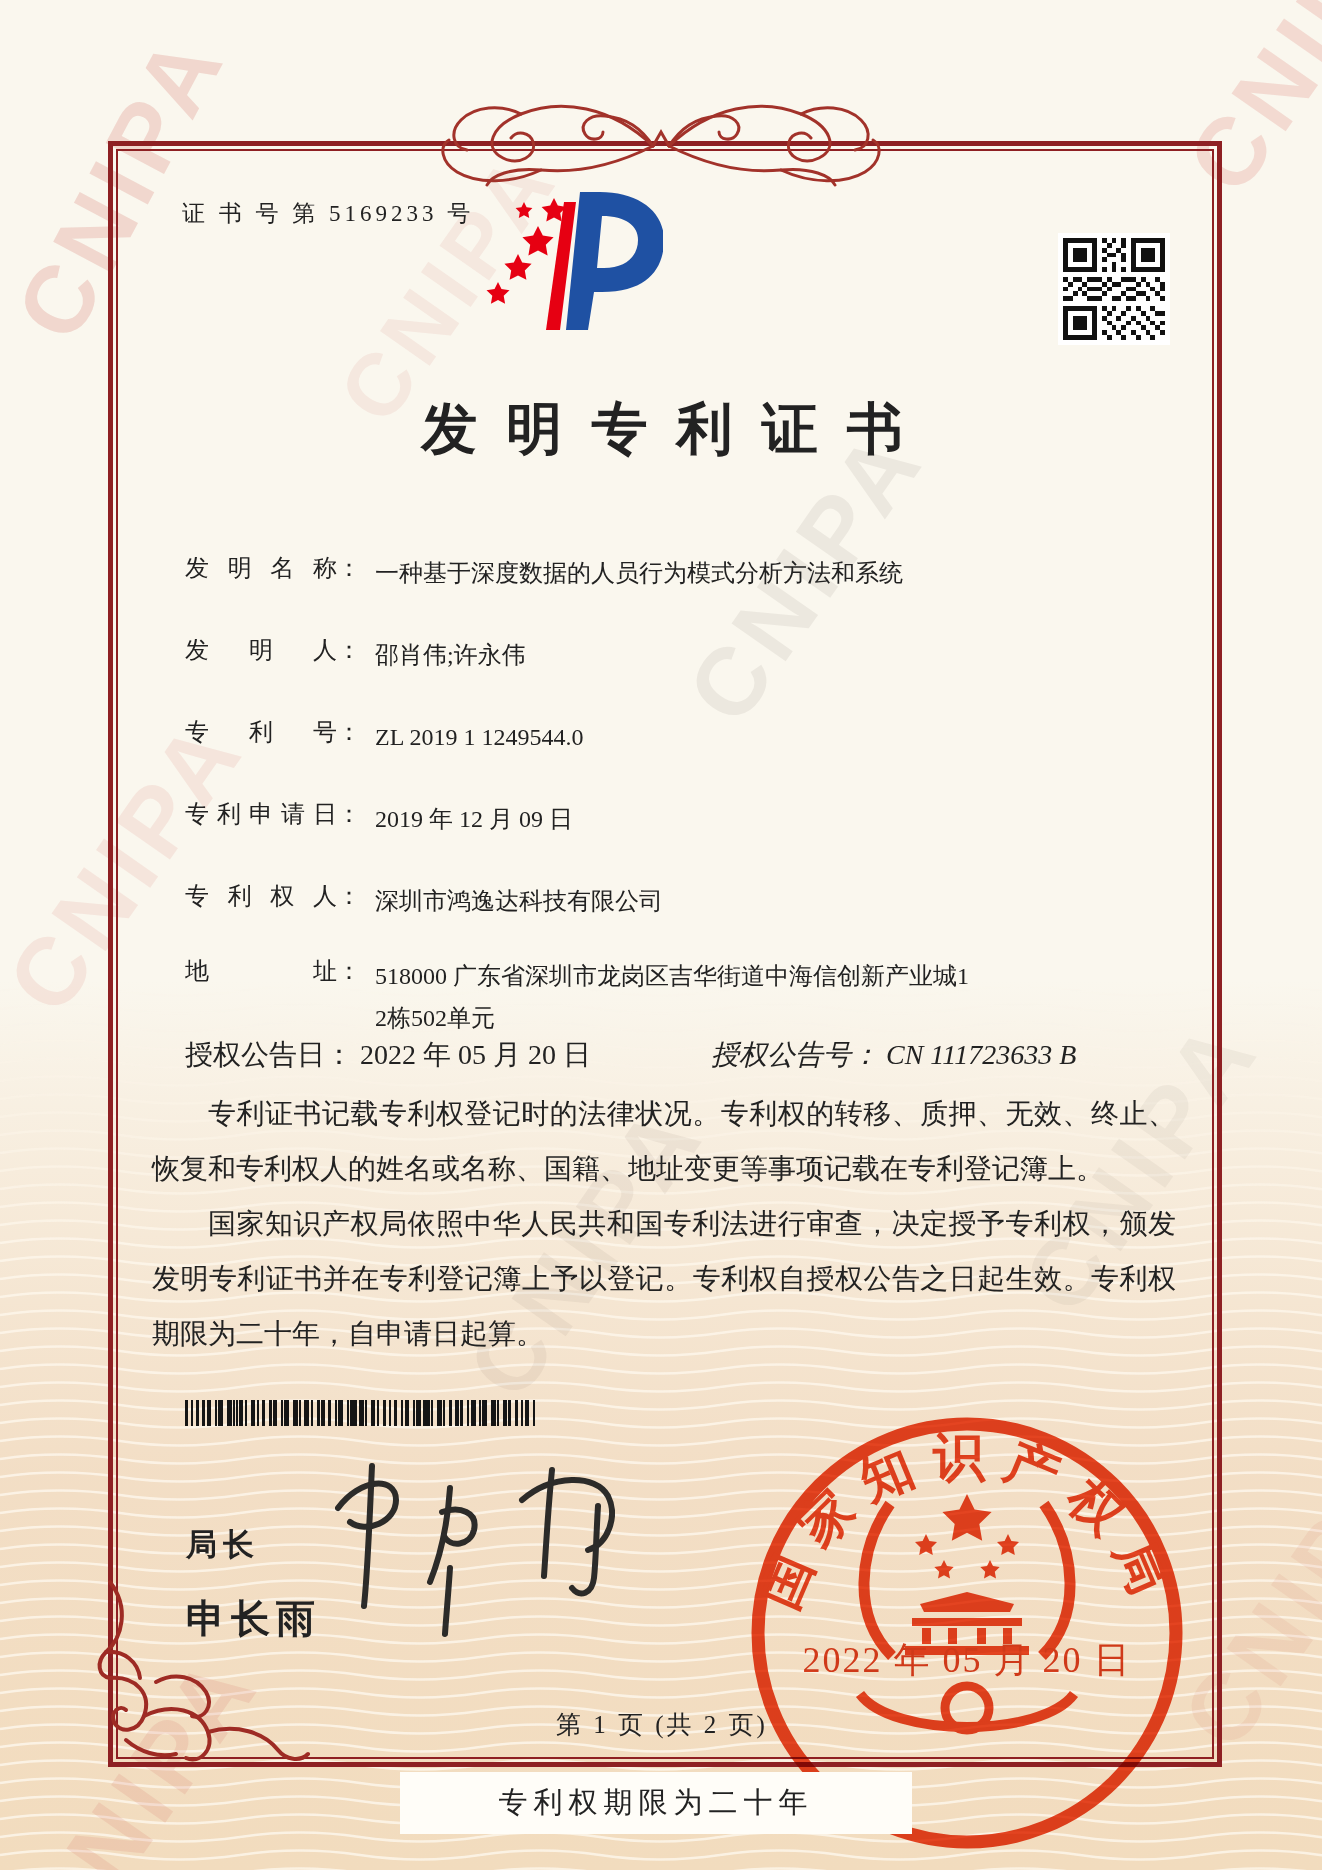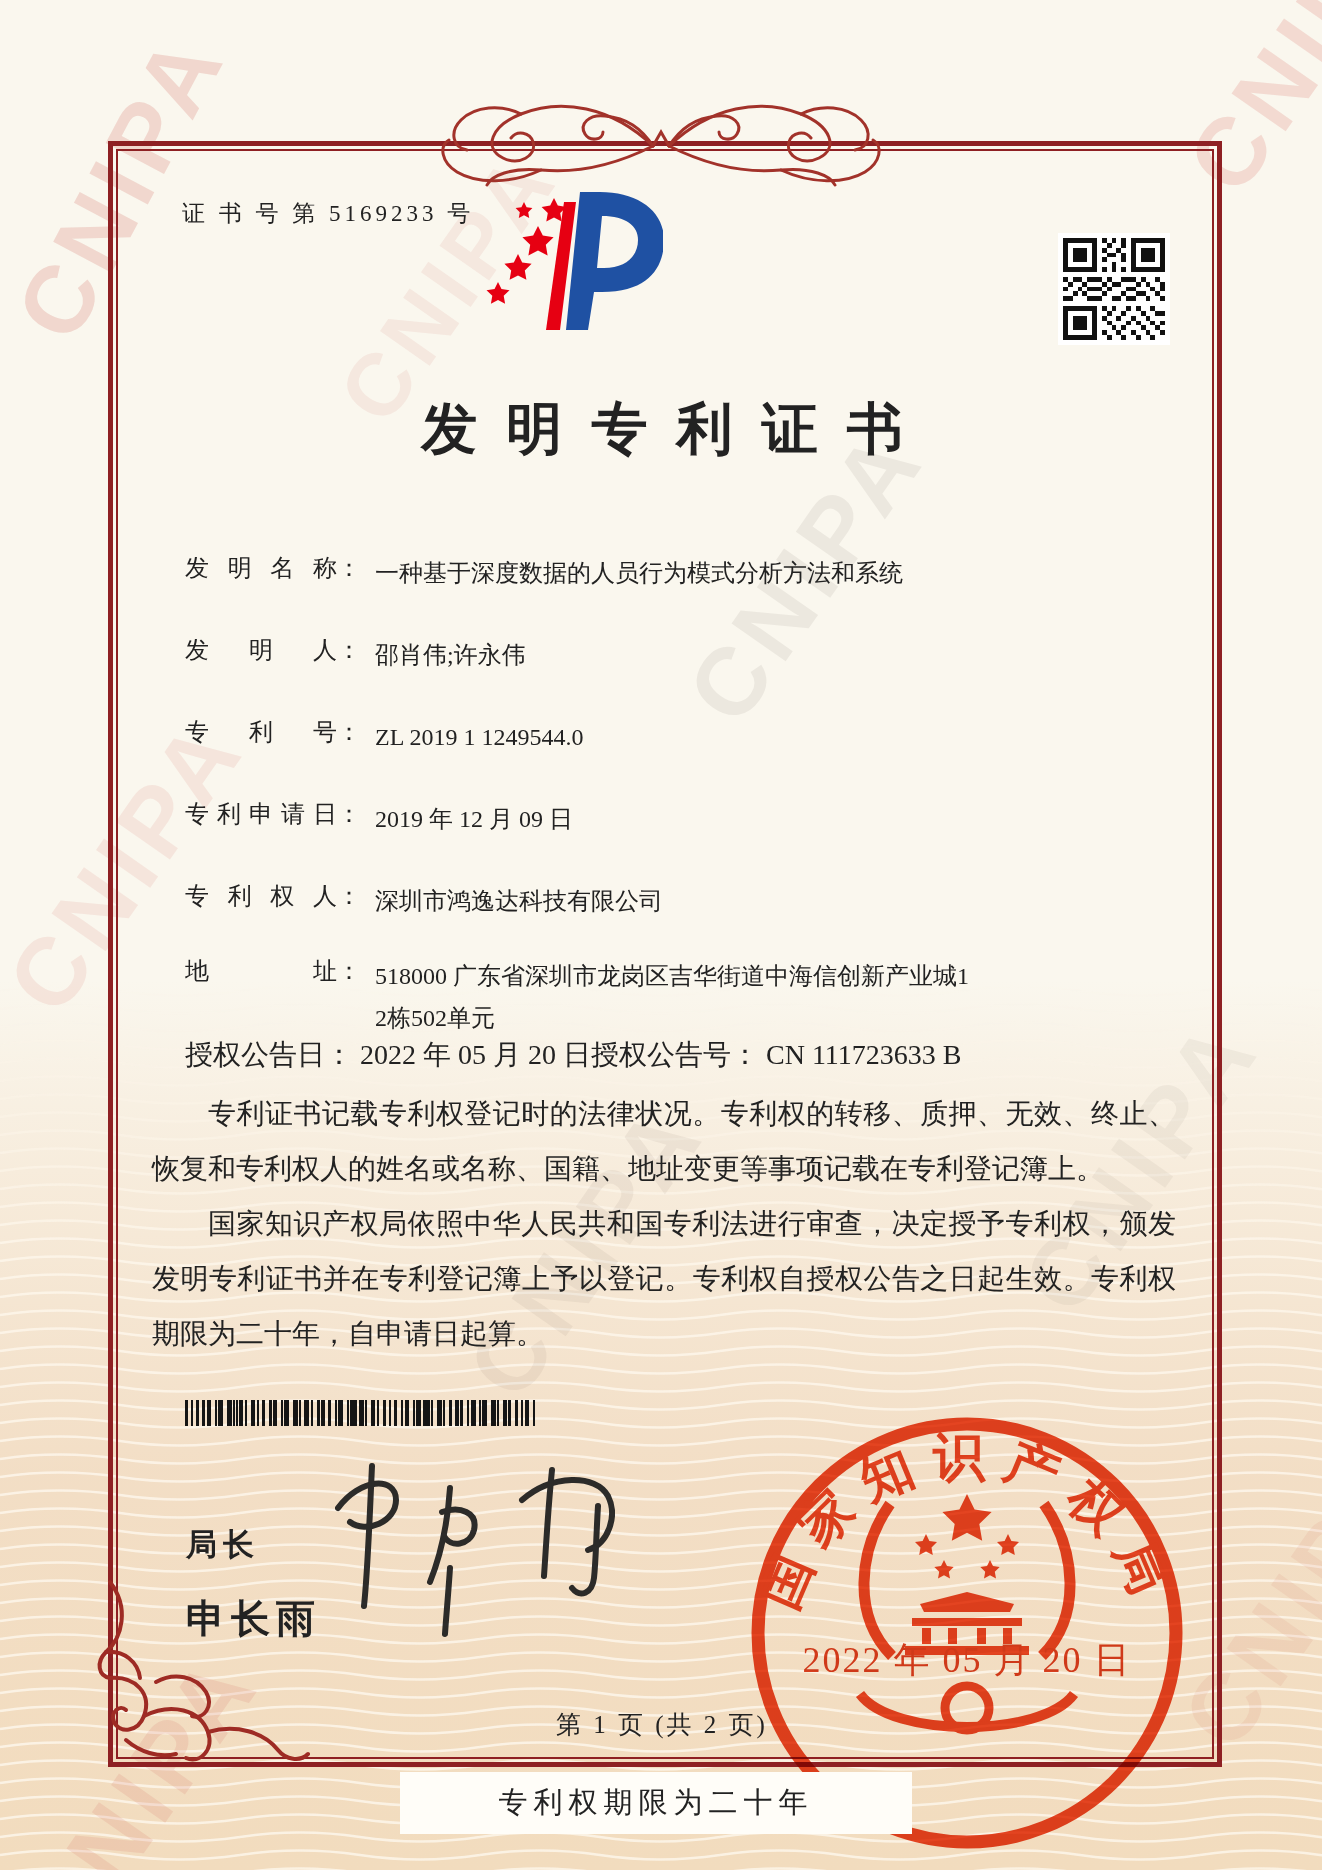--- a/index.html
+++ b/index.html
@@ -28,21 +28,21 @@
   .qr{position:absolute;left:1058px;top:233px;width:112px;height:112px;background:#fff;
      padding:5px;box-sizing:border-box;z-index:5;}
   .title{position:absolute;left:112px;top:392px;width:1100px;text-align:center;
     font-size:56px;font-weight:bold;letter-spacing:.52em;text-indent:.52em;z-index:5;}
   
   .field{position:absolute;left:185px;display:flex;font-size:24px;z-index:5;}
   .flabel{display:inline-block;width:152px;text-align-last:justify;text-align:justify;}
   .fcolon{display:inline-block;margin-right:14px;}
   .fvalue{display:inline-block;max-width:740px;white-space:pre-line;line-height:42px;}
   .grant{position:absolute;left:185px;top:1036px;width:960px;display:flex;font-size:28px;z-index:5;}
-  .grant .second{}
+  .grant .second{margin-left:120px;font-style:italic;}
   
   .body-text{position:absolute;left:152px;top:1086px;width:1024px;font-size:28px;
     line-height:55px;text-align:justify;z-index:5;}
   .body-text p{margin:0;text-indent:2em;}
   
   .barcode{position:absolute;left:185px;top:1400px;width:350px;height:26px;z-index:5;
     background:
       repeating-linear-gradient(90deg,#151515 0 2px,transparent 2px 6px),
       repeating-linear-gradient(90deg,#151515 0 3px,transparent 3px 11px),
       repeating-linear-gradient(90deg,#151515 0 2px,transparent 2px 17px);}

